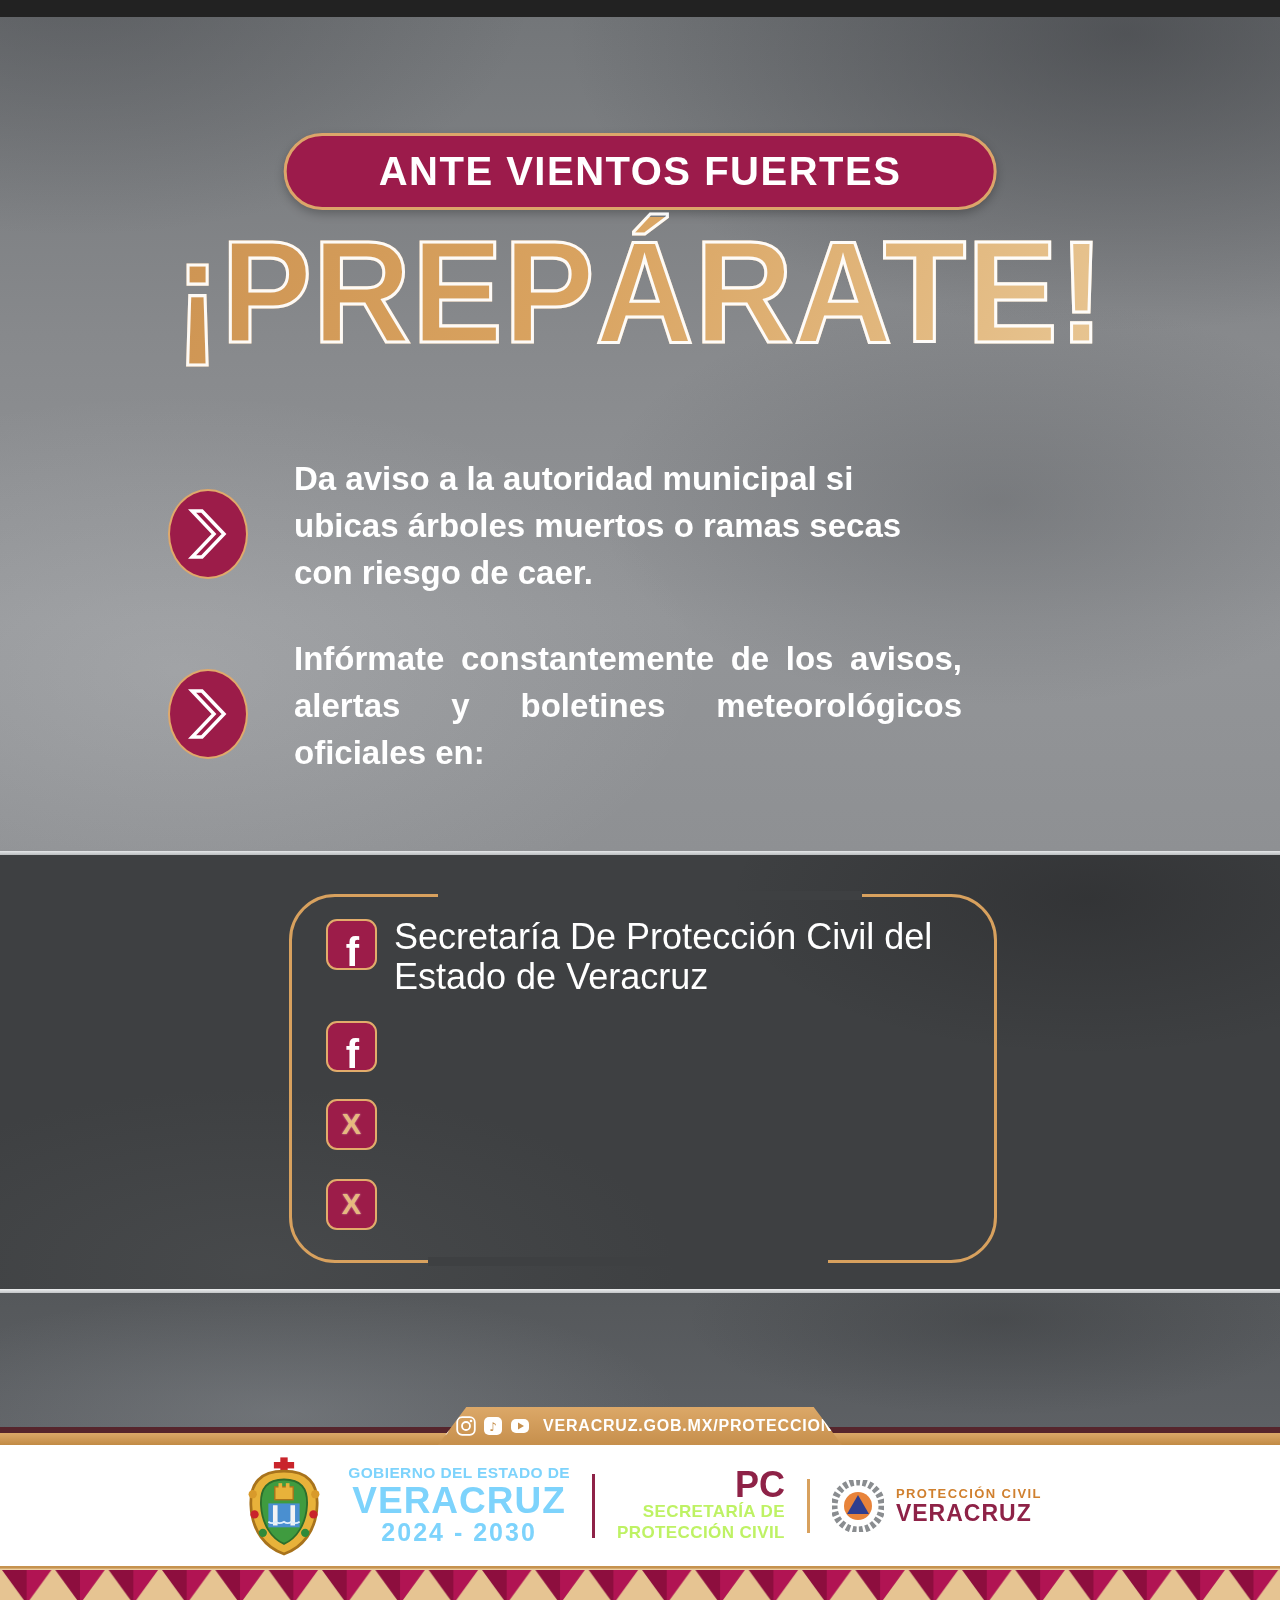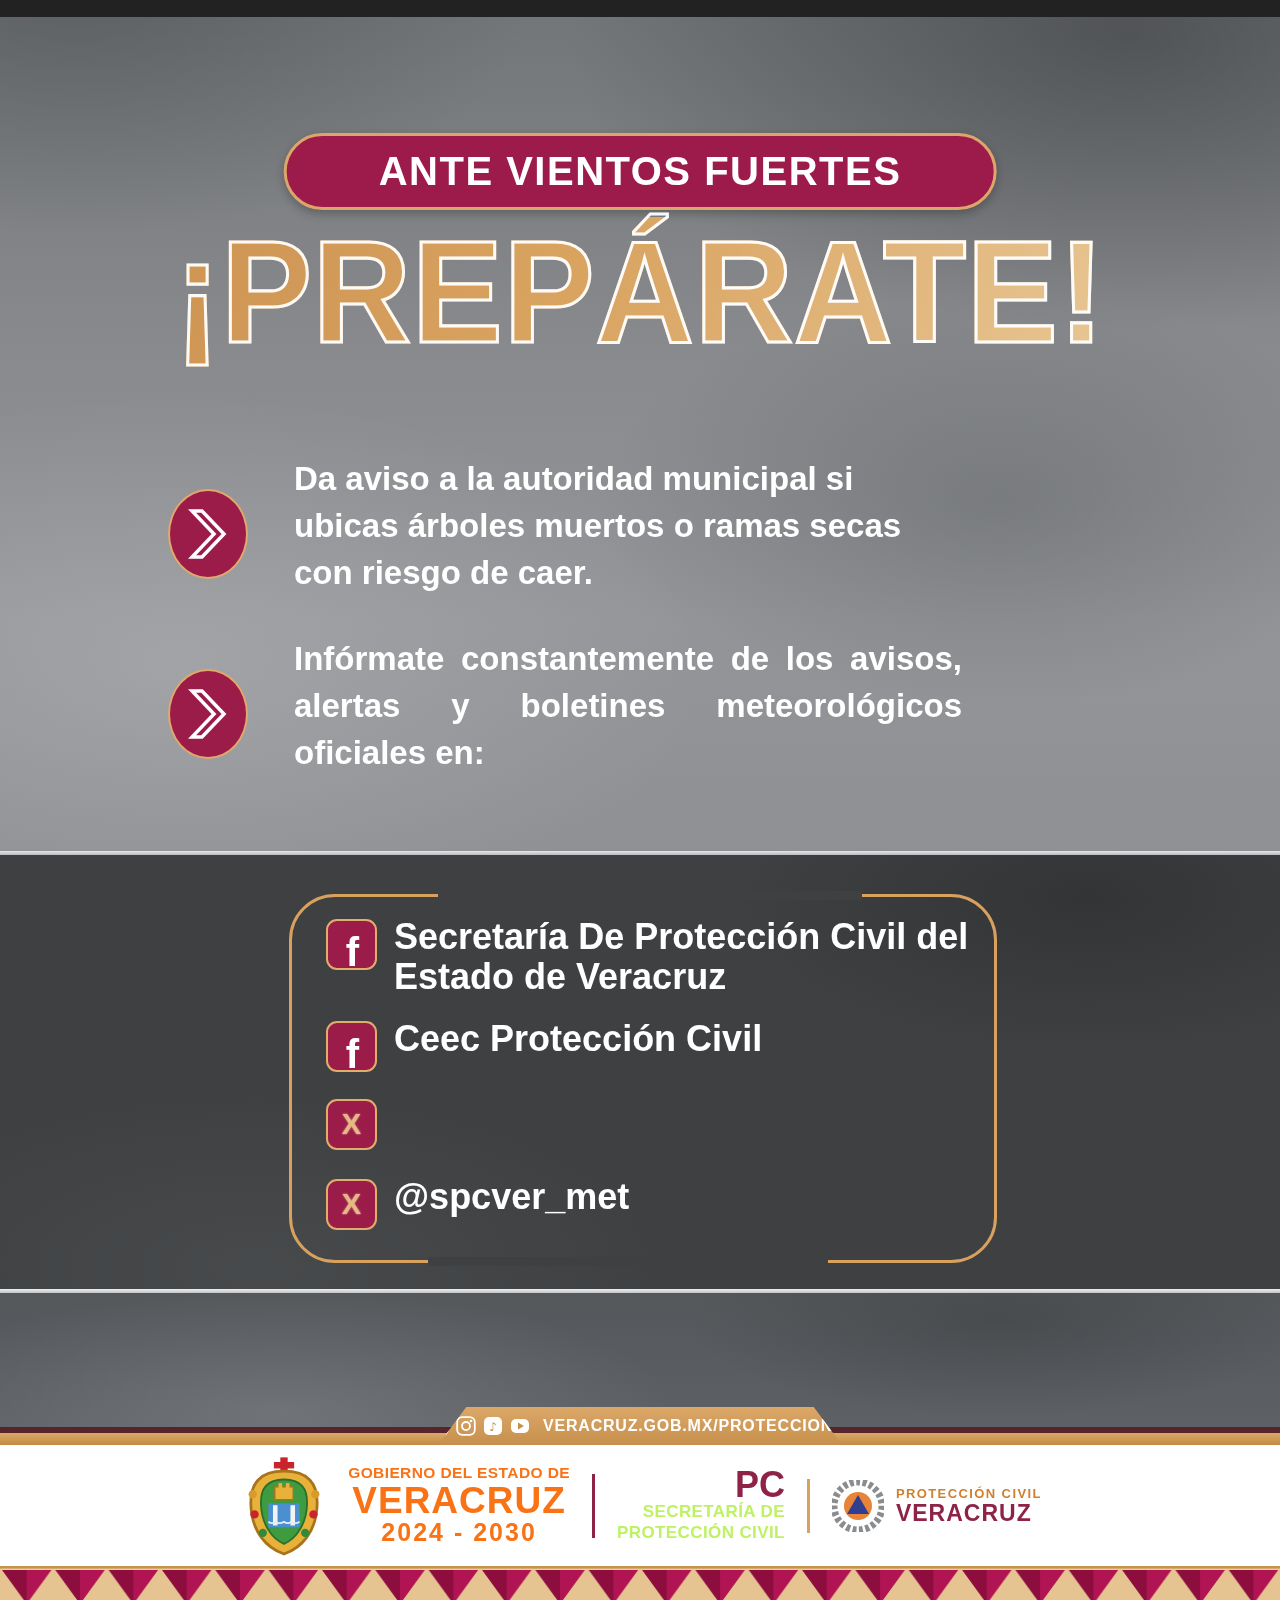--- a/index.html
+++ b/index.html
@@ -66,36 +66,36 @@
   .gap-bottom{bottom:-6px; left:136px; width:400px;}
   .social-row{position:absolute; left:34px; display:flex; align-items:flex-start;}
   .row-0{top:20px;} .row-1{top:122px;} .row-2{top:200px;} .row-3{top:280px;}
   .net-icon{flex:none; width:47px; height:47px; border-radius:11px; background:#9c1c49;
     border:2.5px solid #e2ac6b; display:flex; align-items:center; justify-content:center;
     overflow:hidden; margin-top:2px;}
   .net-icon.fb span{color:#fff; font-size:40px; font-weight:bold; line-height:1;
     transform:translate(1px,7px);}
   .net-icon.x span{color:#e6b97e; font-size:29px; font-weight:bold; line-height:1;
     text-shadow:0 0 2px rgba(255,255,255,.65);}
-  .social-label{margin-left:17px; color:#fff; font-size:36px; font-weight:bold; line-height:1.12;}
+  .social-label{margin-left:17px; color:#fff; font-size:36px; font-weight:normal; line-height:1.12;}
 
   
   .site-tab{position:absolute; top:1390px; left:50%; transform:translateX(-50%);
     width:404px; height:38px; background:linear-gradient(180deg,#dca868,#c68f4c);
     clip-path:polygon(7% 0, 93% 0, 100% 100%, 0 100%);
     display:flex; align-items:center; justify-content:center; gap:7px; z-index:3;}
   .mini-icon{flex:none; width:20px; height:20px; display:block;}
   .site-url{color:#fff; font-size:16px; font-weight:bold; letter-spacing:.8px; margin-left:6px;
     white-space:nowrap;}
 
   
   .footer-inner{position:absolute; left:0; top:1428px; width:1280px; height:121px;
     display:flex; align-items:center; justify-content:center;}
   .shield{flex:none; width:92px; height:102px; margin-top:4px;}
-  .gov-block{margin-left:18px; text-align:center; color:#f97316;}
+  .gov-block{margin-left:18px; text-align:center; color:#7dd3fc;}
   .gov-line1{font-size:15.5px; font-weight:bold; letter-spacing:.4px;}
   .gov-name{font-size:37px; font-weight:bold; letter-spacing:1px; line-height:1.0;}
   .gov-period{font-size:25px; font-weight:bold; letter-spacing:2px; line-height:1.1;}
   .div-maroon{width:3px; height:64px; background:#8e2247; margin:0 22px; flex:none;}
   .pc-block{text-align:right;}
   .pc-abbr{font-size:36px; font-weight:bold; color:#8e2247; line-height:.95;}
   .pc-line{font-size:17px; font-weight:bold; color:#bef264; letter-spacing:.4px; line-height:1.2;}
   .div-tan{width:3px; height:54px; background:#d8a15e; margin:0 22px; flex:none;}
   .pcv-logo{flex:none; width:52px; height:52px;}
   .pcv-text{margin-left:12px; text-align:left;}
@@ -147,32 +147,30 @@
     <div class="social-row row-0">
       <div class="net-icon fb">
           <span>f</span>
         </div>
       <div class="social-label" style="width:590px;">Secretaría De Protección Civil del Estado de Veracruz</div>
     </div>
     <div class="social-row row-1">
       <div class="net-icon fb">
           <span>f</span>
         </div>
-      <div class="social-label">Ceec Protección Civil</div>
     </div>
     <div class="social-row row-2">
       <div class="net-icon x">
           <span>X</span>
         </div>
     </div>
     <div class="social-row row-3">
       <div class="net-icon x">
           <span>X</span>
         </div>
-      <div class="social-label">@spcver_met</div>
     </div>
   </div>
 
   <div class="site-tab">
     <svg class="mini-icon" viewBox="0 0 20 20">
       <rect x="1" y="1" width="18" height="18" rx="5" fill="#ffffff"></rect>
       <text x="10.5" y="16" font-family="Liberation Sans, sans-serif" font-size="14" font-weight="bold" fill="#c68f4c" text-anchor="middle">f</text>
     </svg>
     <svg class="mini-icon" viewBox="0 0 20 20">
       <rect x="1.2" y="1.2" width="17.6" height="17.6" rx="5" fill="none" stroke="#ffffff" stroke-width="1.8"></rect>

